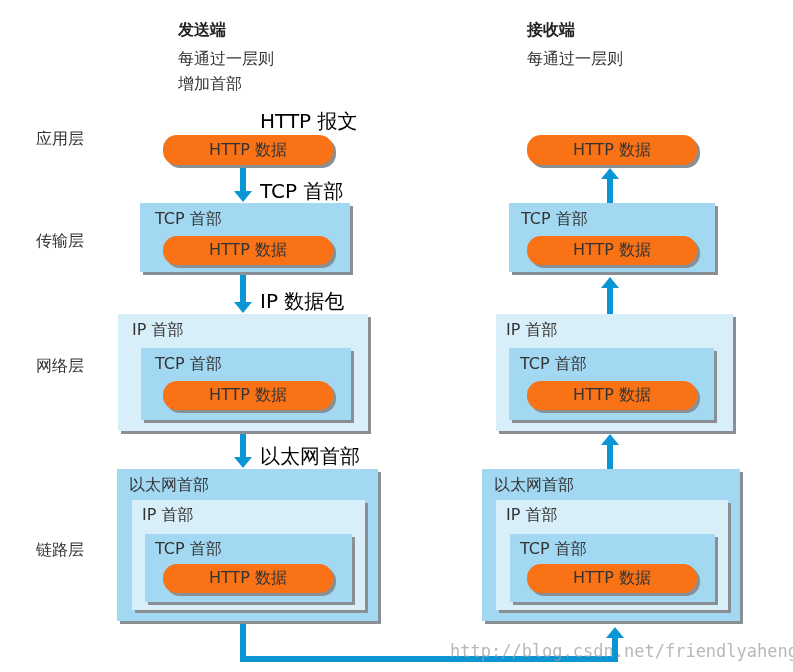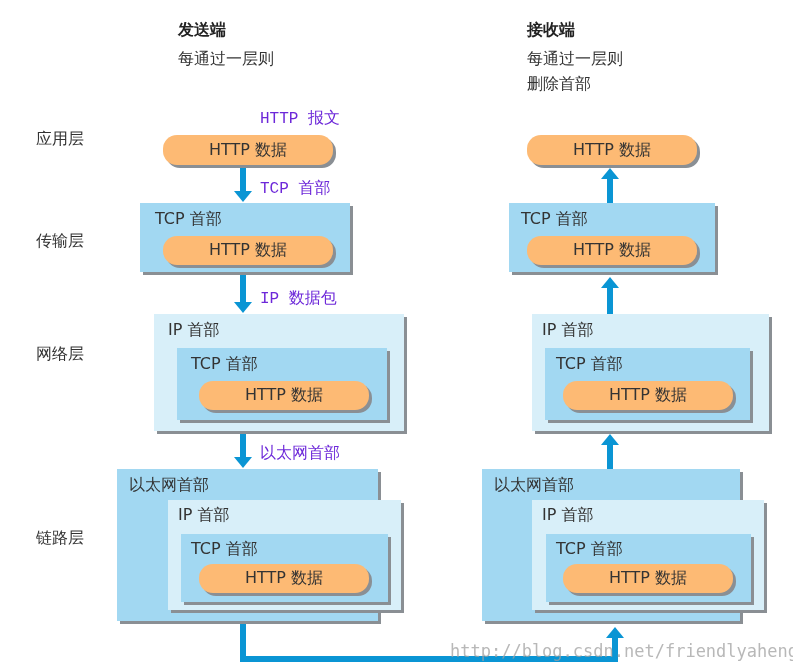--- a/index.html
+++ b/index.html
@@ -2,50 +2,50 @@
 <html><head>
 <meta charset="utf-8">
 <style>
   html, body { margin:0; padding:0; }
   body { width:793px; height:672px; background:#ffffff; position:relative; overflow:hidden;
          font-family:"DejaVu Sans","Liberation Sans",sans-serif; color:#333; }
   .abs { position:absolute; }
   .title { font-size:16px; font-weight:bold; color:#222; }
   .desc { font-size:16px; color:#333; line-height:25px; }
   .layer { font-size:16px; color:#333; }
-  .lbl { font-size:16px; color:#6d28d9; white-space:nowrap;font-family:Liberation Mono, monospace; }
+  .lbl { font-size:20px; color:#000000; white-space:nowrap; }
   .box { position:absolute; box-shadow:3px 3px 0 #8a8f94; }
-  .c-light { background:#fdba74;border-radius:14px; }
+  .c-light { background:#f97316;border-radius:14px; }
   .c-mid { background:#a2d8f2; }
-  .c-pale { background:#d8eff9;margin-left:36px; }
+  .c-pale { background:#d8eff9; }
   .btxt { position:absolute; font-size:16px; color:#333; white-space:nowrap; }
   .center { left:0; right:0; text-align:center; }
   .arrow-v { position:absolute; width:6px; background:#0a95d4; }
   .head-down { position:absolute; width:0; height:0; border-left:9px solid transparent; border-right:9px solid transparent; border-top:11px solid #0a95d4; }
   .head-up { position:absolute; width:0; height:0; border-left:9px solid transparent; border-right:9px solid transparent; border-bottom:11px solid #0a95d4; }
   .line-h { position:absolute; height:6px; background:#0a95d4; }
   .watermark { position:absolute; font-family:"DejaVu Sans Mono",monospace; font-size:17px; color:rgba(160,160,160,0.75); white-space:nowrap; }
 </style>
 </head>
 <body>
 
 <div class="abs title" style="left:178px;top:20px;">发送端</div>
 <div class="abs desc" style="left:178px;top:46px;">
   <div>每通过一层则</div>
+  <div>增加首部</div>
 </div>
 <div class="abs title" style="left:527px;top:20px;">接收端</div>
 <div class="abs desc" style="left:527px;top:46px;">
   <div>每通过一层则</div>
-  <div>删除首部</div>
 </div>
 
 <div class="abs layer" style="left:36px;top:129px;">应用层</div>
 <div class="abs layer" style="left:36px;top:231px;">传输层</div>
-<div class="abs layer" style="left:36px;top:344px;">网络层</div>
-<div class="abs layer" style="left:36px;top:528px;">链路层</div>
+<div class="abs layer" style="left:36px;top:356px;">网络层</div>
+<div class="abs layer" style="left:36px;top:540px;">链路层</div>
 
 <div class="abs lbl" style="left:260px;top:108px;">HTTP 报文</div>
 <div class="abs lbl" style="left:260px;top:178px;">TCP 首部</div>
 <div class="abs lbl" style="left:260px;top:288px;">IP 数据包</div>
 <div class="abs lbl" style="left:260px;top:443px;">以太网首部</div>
 
 <div>
 
   <div class="box c-light" style="left:163px;top:135px;width:170px;height:30px;">
     <div class="btxt center" style="top:5px;">HTTP 数据</div>

